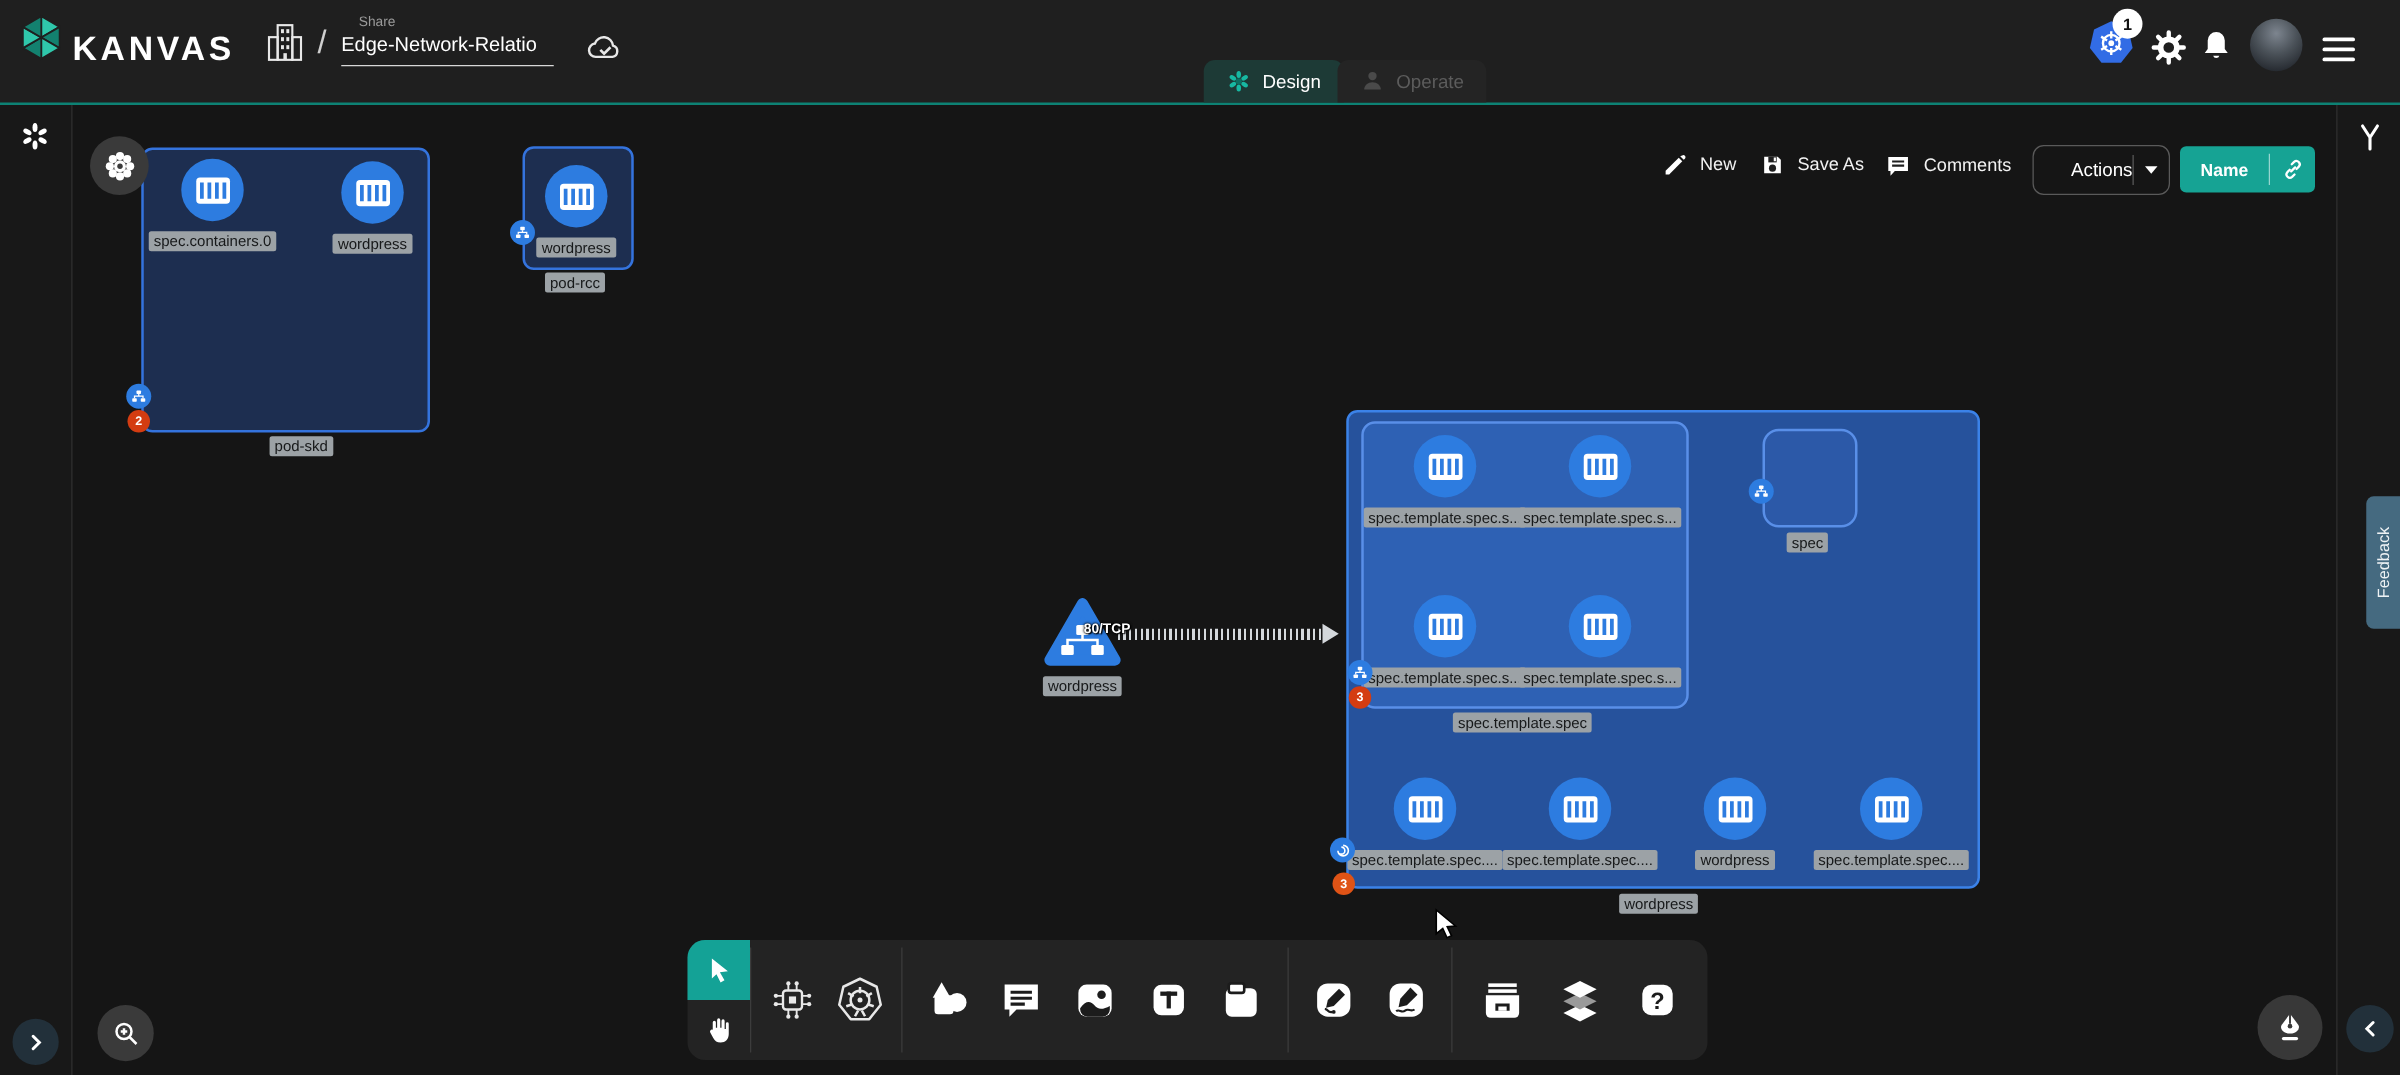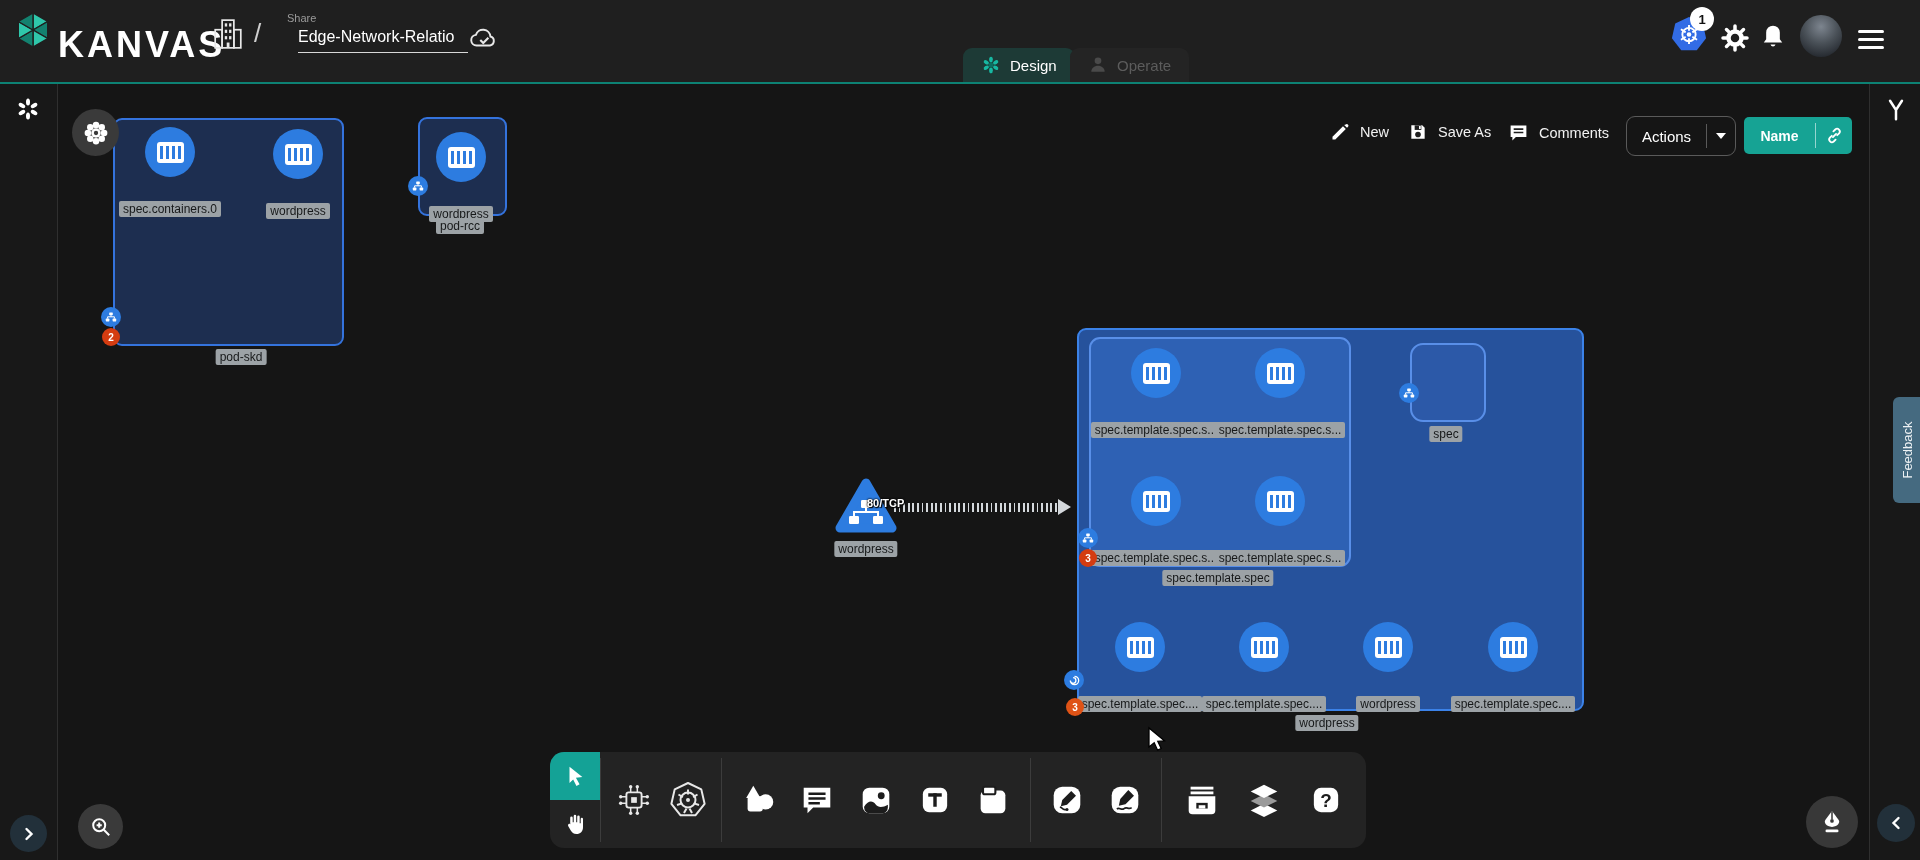--- a/index.html
+++ b/index.html
@@ -2,21 +2,21 @@
 <html><head>
 <meta charset="utf-8">
 <style>
   html,body{margin:0;padding:0;background:#0d0d0d;}
   .stage{position:relative;width:1920px;height:860px;background:#151515;overflow:hidden;
          font-family:"Liberation Sans",sans-serif;color:#fff;}
   .abs{position:absolute;}
   
   .hdr{position:absolute;left:0;top:0;width:1920px;height:82px;background:#1f1f1f;
        border-bottom:2px solid #0d8274;z-index:50;}
-  .logo-text{font-size:36px;font-weight:800;letter-spacing:3px;color:#fff;}
+  .logo-text{font-size:27px;font-weight:800;letter-spacing:3px;color:#fff;}
   .name-label{font-size:11px;color:#9a9a9a;}
   .name-input{background:transparent;border:none;outline:none;border-bottom:1px solid #d8d8d8;
               color:#fff;font-size:16px;width:170px;padding:0 0 6px 0;font-family:"Liberation Sans",sans-serif;}
   .slash{font-size:26px;color:#cfcfcf;font-weight:300;}
   .tab{position:absolute;top:48px;height:34px;display:flex;align-items:center;gap:9px;
        padding:0 18px;border-radius:9px 9px 0 0;font-size:15px;}
   .tab.active{background:#1d3a36;color:#fff;}
   .tab.inactive{background:#242424;color:#5c5c5c;}
   .hbars div{width:26px;height:3px;background:#fff;border-radius:2px;margin:5px 0;}
   .avatar{width:42px;height:42px;border-radius:50%;
@@ -35,21 +35,21 @@
   .share-btn{display:flex;align-items:center;background:#16a394;border-radius:5px;height:37px;
              color:#fff;font-size:14px;font-weight:700;}
   .caret{width:0;height:0;border-left:5px solid transparent;border-right:5px solid transparent;
          border-top:6px solid #fff;}
   
   .group{position:absolute;border-radius:9px;}
   .g-pod{background:rgba(50,105,220,0.30);border:2px solid #3473dd;}
   .g-dep{background:#26529c;border:2px solid #3b82e8;}
   .g-tpl{background:#2e61b4;border:2px solid #598fe8;border-radius:11px;}
   .g-spec{background:#2c59a8;border:2px solid #598fe8;border-radius:13px;}
-  .node{position:absolute;width:140px;display:flex;flex-direction:column;align-items:center;gap:24px;}
+  .node{position:absolute;width:140px;display:flex;flex-direction:column;align-items:center;gap:8px;}
   .ncirc{width:50px;height:50px;border-radius:50%;background:#2d7ce0;display:flex;
          align-items:center;justify-content:center;}
   .cargo{width:27px;height:21px;background:#fff;border-radius:3px;display:flex;gap:3px;
          align-items:center;justify-content:center;}
   .cargo div{width:3px;height:13px;background:#2d7ce0;}
   .nlabel{background:#9ca2a6;color:#17191a;font-size:12px;line-height:16px;padding:0 4px;
           border-radius:2px;white-space:nowrap;}
   .g-label{position:absolute;transform:translateX(-50%);background:#9ca2a6;color:#17191a;
            font-size:12px;line-height:16px;padding:0 4px;border-radius:2px;white-space:nowrap;}
   .mini{position:absolute;width:20px;height:20px;border-radius:50%;background:#2d7ce0;
@@ -107,21 +107,21 @@
         <rect x="11" y="11" width="2.2" height="3"></rect>
           <rect x="15" y="11" width="2.2" height="3"></rect>
         <rect x="11" y="17" width="2.2" height="3"></rect>
           <rect x="15" y="17" width="2.2" height="3"></rect>
         <rect x="12.8" y="23" width="2.6" height="5"></rect>
       </g>
     </svg>
     <div class="abs slash" style="left:254px;top:18px">/</div>
 
     <div class="abs name-label" style="left:287px;top:12px">Share</div>
-    <input class="abs name-input" style="left: 298px; top: 28px;" type="text" value="Edge-Network-Relatio">
+    <input class="abs name-input" style="left: 273px; top: 28px;" type="text" value="Edge-Network-Relatio">
 
     <svg class="abs" style="left:468px;top:25px" width="32" height="26" viewBox="0 0 30 22" fill="none" stroke="#e8e8e8" stroke-width="1.8">
       <path d="M8 18a5 5 0 0 1-.6-9.96A7 7 0 0 1 21 9.6 4.3 4.3 0 0 1 20.6 18z"></path>
       <path d="M11.5 12.8l2.8 2.8 4.8-4.8" stroke-width="2"></path>
     </svg>
 
     <div class="tab active" style="left:963px">
       <svg width="20" height="20" viewBox="0 0 24 24">
         <g fill="#17b8a2">
           <ellipse cx="12" cy="5.5" rx="2.2" ry="3.4"></ellipse>
@@ -225,21 +225,21 @@
   <div class="abs cact" style="left:1508px;top:122px">
     <svg width="21" height="21" viewBox="0 0 24 24">
       <path d="M3 4h18v13H9l-4 4.2V17H3z" fill="#fff"></path>
       <g stroke="#1f1f1f" stroke-width="1.9">
           <path d="M6.5 8.2h11M6.5 12h11"></path>
         </g>
     </svg>
     <span>Comments</span>
   </div>
   <div class="abs actions-btn" style="left:1626px;top:116px;width:108px">
-    <span style="flex:1;text-align:center">Actions</span>
+    <span style="flex:1;text-align:right">Actions</span>
     <div style="width:1px;height:24px;background:#5a5a5a"></div>
     <div style="width:28px;display:flex;justify-content:center">
       <div class="caret"></div>
     </div>
   </div>
   <div class="abs share-btn" style="left:1744px;top:117px;width:108px">
     <span style="flex:1;text-align:center">Name</span>
     <div style="width:1px;height:25px;background:rgba(255,255,255,0.55)"></div>
     <div style="width:36px;display:flex;justify-content:center">
       <svg width="19" height="19" viewBox="0 0 24 24" fill="none" stroke="#fff" stroke-width="2.3" stroke-linecap="round">

